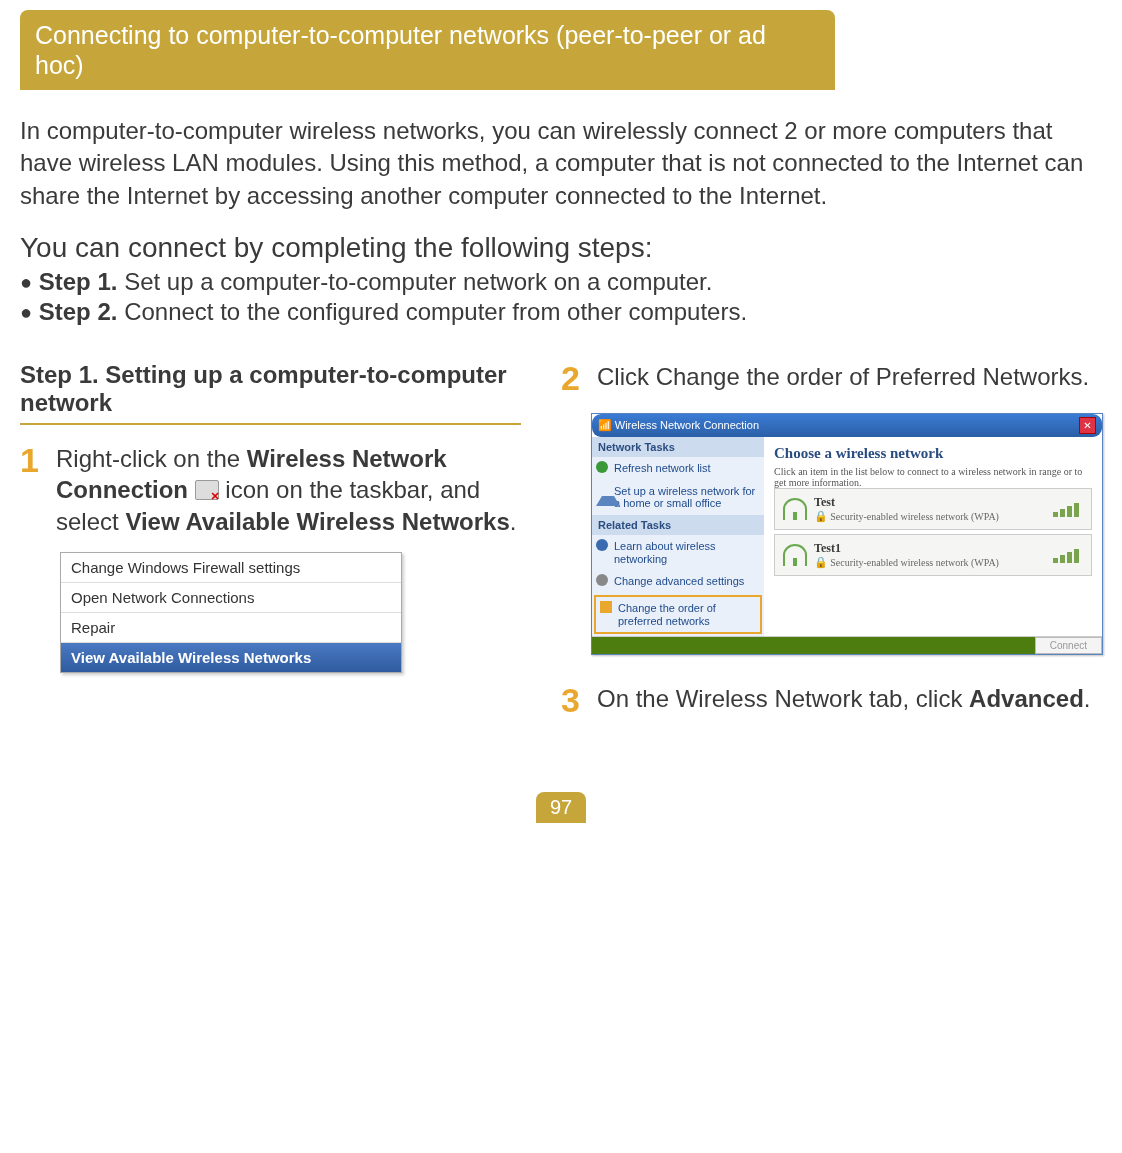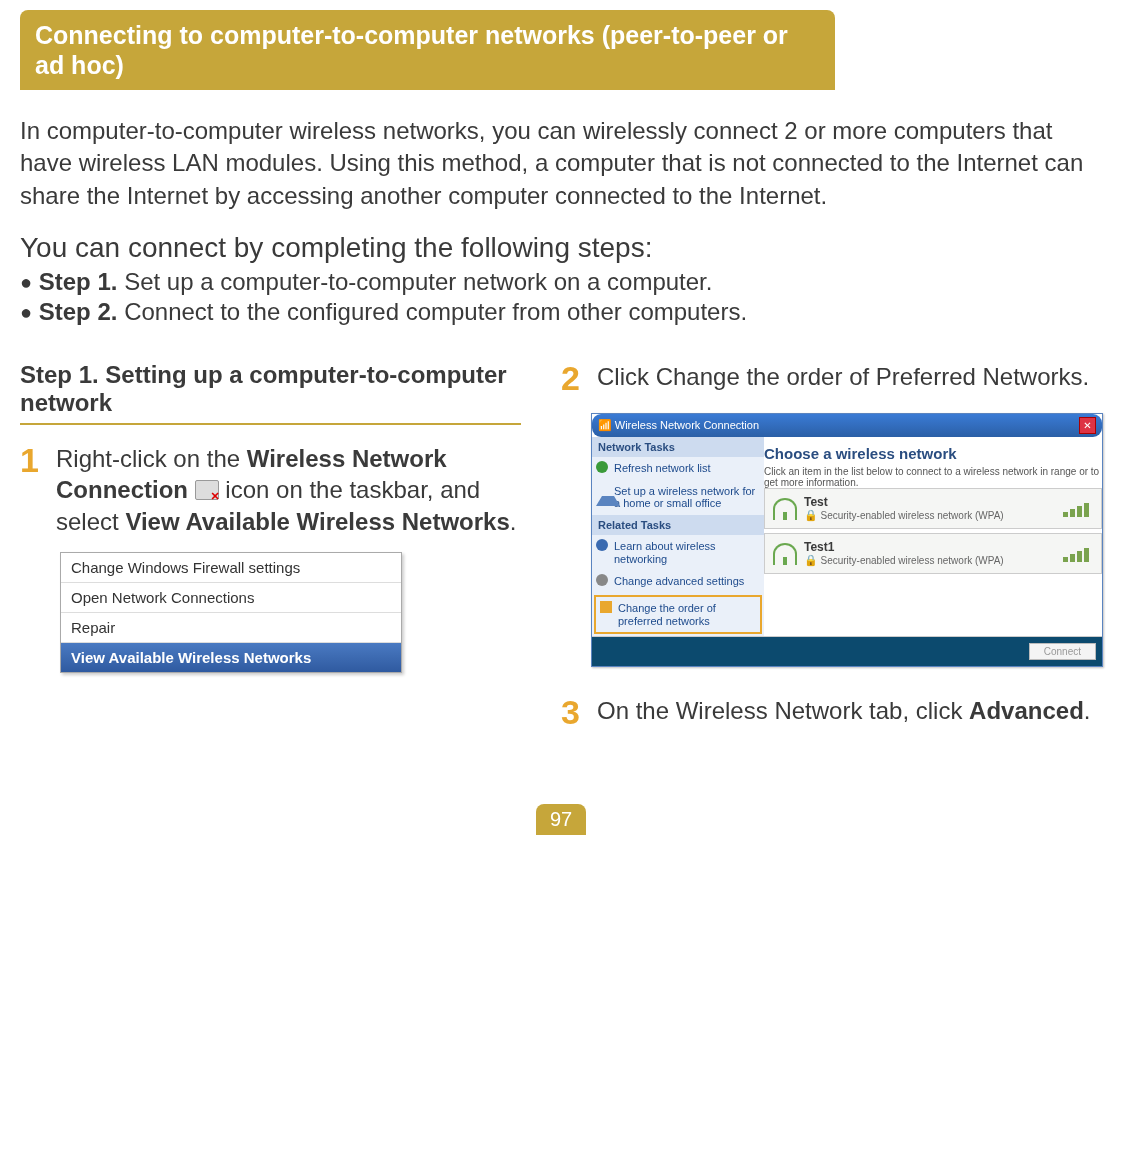--- a/index.html
+++ b/index.html
@@ -10,21 +10,21 @@
     color: #3a3a3a;
     width: 1122px;
   }
   .page {
     padding: 0 20px 0 20px;
     box-sizing: border-box;
   }
   .title-bar {
     background: #c6a63a;
     color: #fff;
-    font-weight: bold;
+    font-weight: normal;
     font-size: 25px;
     padding: 10px 15px;
     border-radius: 8px 8px 0 0;
     margin: 10px 0 25px 0;
     width: 785px;
     line-height: 1.2;
   }
   .intro {
     font-size: 24px;
     line-height: 1.35;
@@ -120,37 +120,37 @@
   .wless-side{width:172px; background:#eaf0f9; }
   .side-head{background:#cddbef; color:#2a4d80; padding:4px 6px; font-weight:bold;}
   .side-link{padding:5px 6px 5px 22px; color:#1d4a8c; position:relative; line-height:1.15;}
   .side-link .ic{position:absolute; left:4px; top:4px; width:12px;height:12px;}
   .ic-refresh{background:#3a9a3a;border-radius:50%;}
   .ic-home{width:0;height:0;border-left:6px solid transparent;border-right:6px solid transparent;border-bottom:10px solid #5a84c0;top:3px;}
   .ic-info{background:#3a6ab0;border-radius:50%;}
   .ic-star{background:#e9a72e;}
   .ic-gear{background:#888;border-radius:50%;}
   .side-link.hl{border:2px solid #e9a72e; margin:2px;}
-  .wless-main{flex:1; padding:8px 0;}
+  .wless-main{flex:1; padding:8px 10px;font-family:Liberation Serif, serif;}
   .wless-main h4{margin:0 0 4px 0; font-size:15px; color:#2a4d80;}
   .wless-main .sub{font-size:10px; color:#555; margin-bottom:0;}
   .net-item{border:1px solid #ccc; background:#f5f6f4; padding:6px 8px; margin-bottom:4px; display:flex; align-items:center; gap:7px;}
   .sig-ic{width:24px;height:22px;position:relative;}
   .sig-ic::before{content:"";position:absolute;inset:0;border:2px solid #6aa84f;border-radius:50% 50% 0 0;border-bottom:none;}
   .sig-ic::after{content:"";position:absolute;left:10px;bottom:0;width:4px;height:8px;background:#6aa84f;}
   .net-name{font-weight:bold;font-size:12px;}
   .net-sec{font-size:10px;color:#666;}
   .net-sec .lock-icon{color:#d4a12a; font-size:11px;}
   .bars{margin-left:auto;width:30px;height:16px;display:flex;align-items:flex-end;gap:2px;}
   .bars span{width:5px;background:#7aa34e;}
   .bars span:nth-child(1){height:5px;}
   .bars span:nth-child(2){height:8px;}
   .bars span:nth-child(3){height:11px;}
   .bars span:nth-child(4){height:14px;}
-  .wless-foot{padding:6px;text-align:right;border-top:1px solid #ccc;background:#0c4a6e;}
+  .wless-foot{text-align:right;border-top:1px solid #ccc;background:#4d7c0f;}
   .wless-foot button{font-size:10px;padding:2px 14px;color:#999;border:1px solid #bbb;background:#f4f4f4;}
   .page-num {
     width:50px; margin:60px auto 0 auto;
     background:#c6a63a; color:#fff;
     text-align:center; font-size:20px;
     padding:4px 0; border-radius:8px 8px 0 0;
   }
 </style>
 </head>
 <body>

